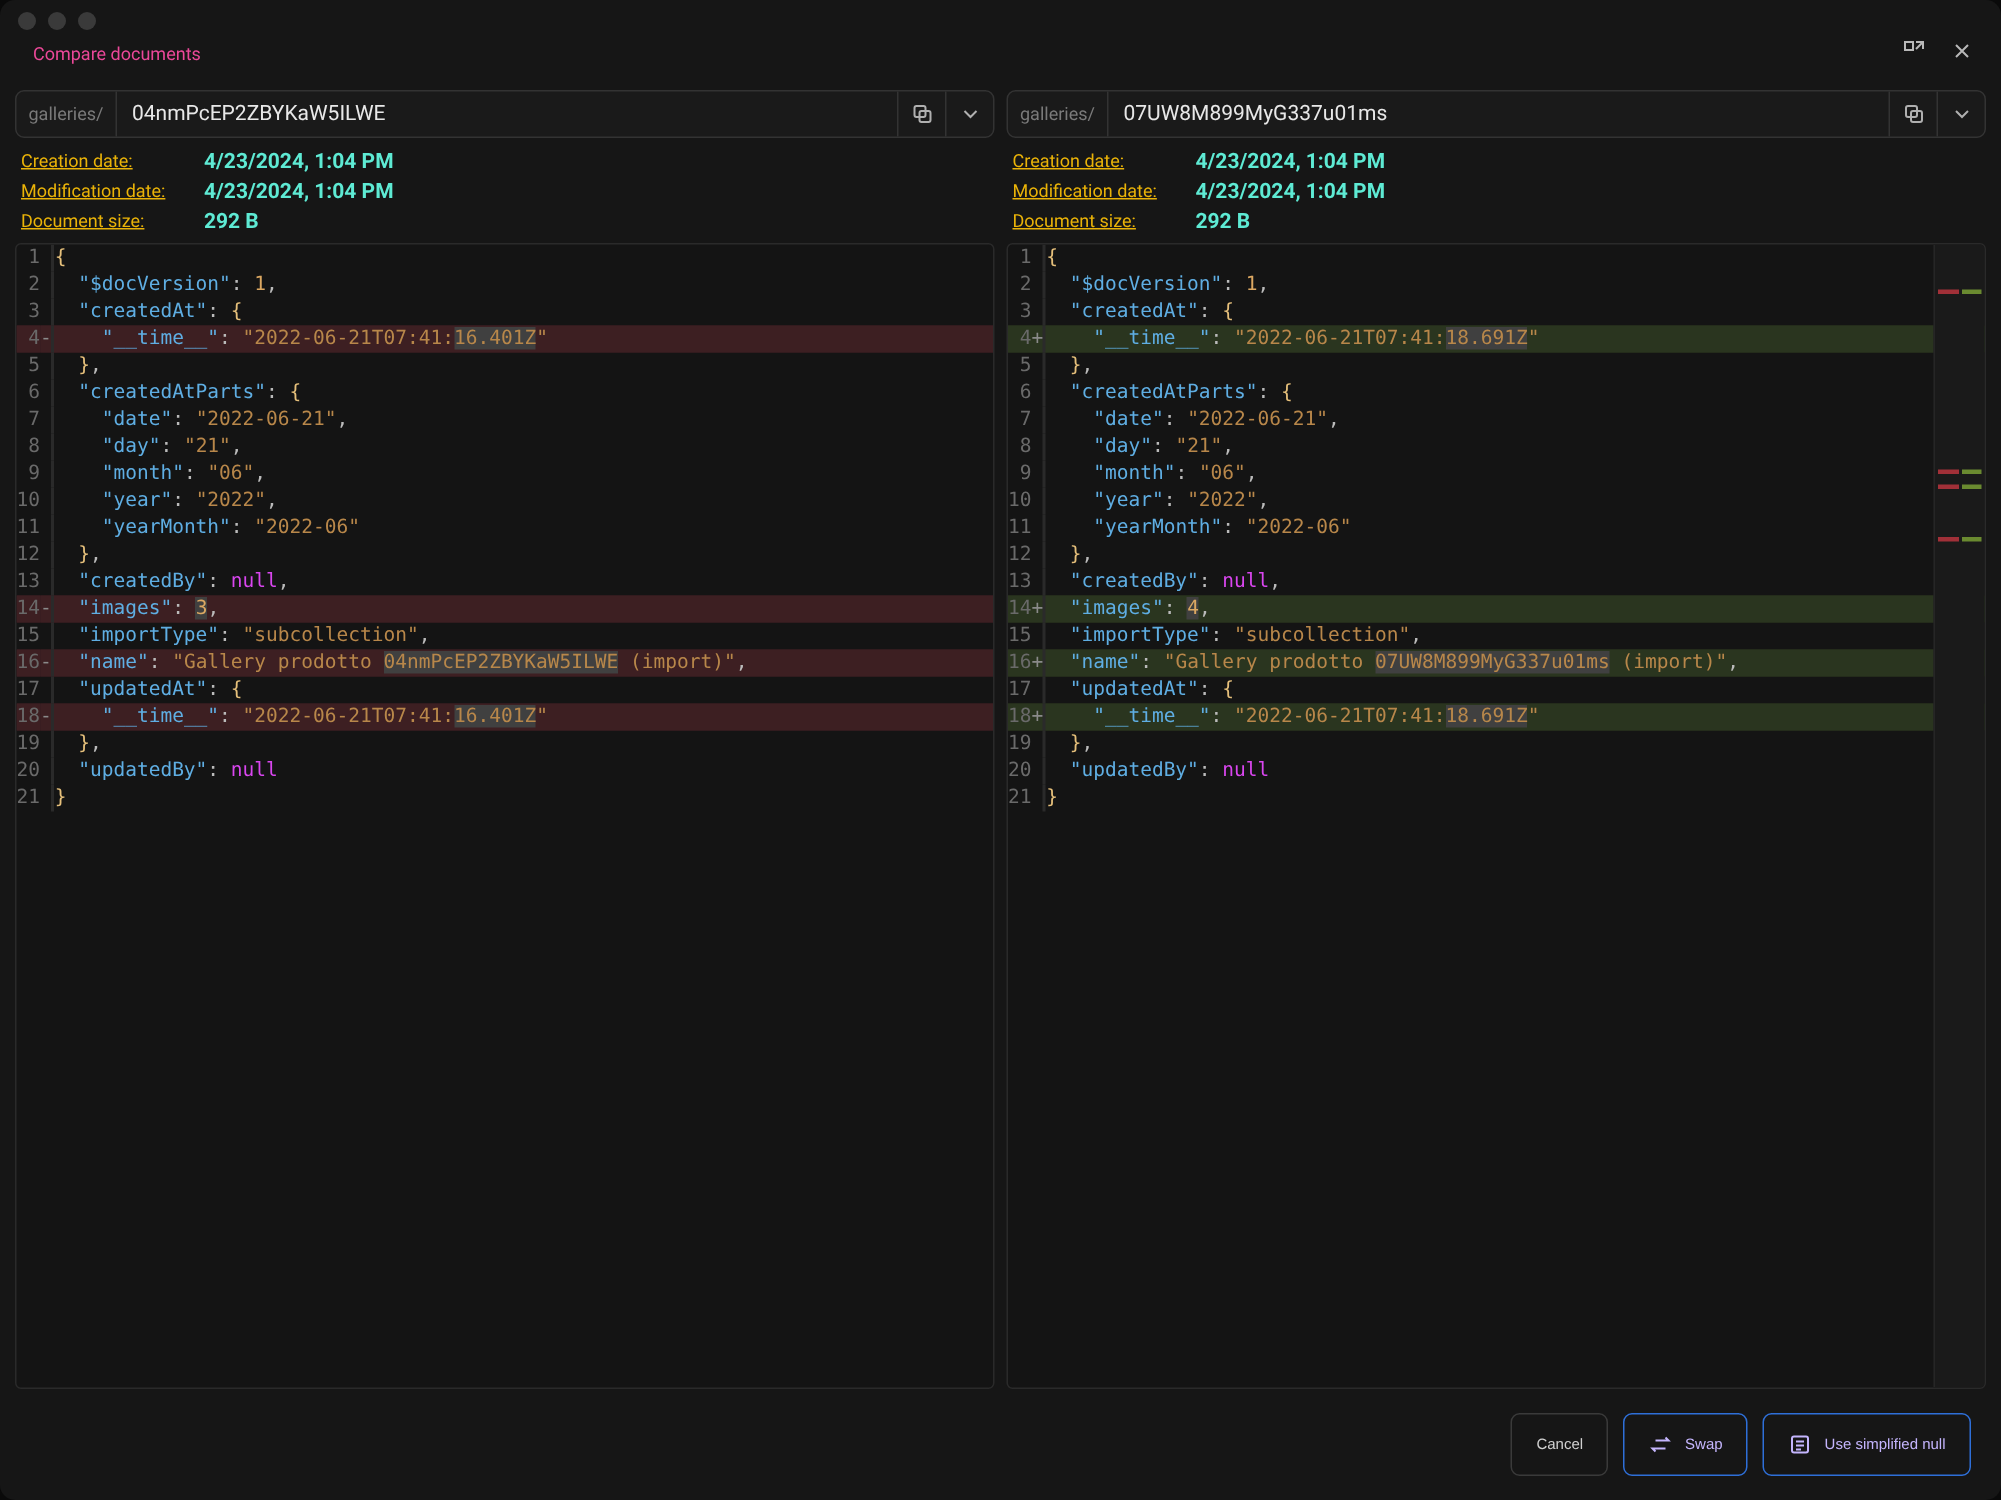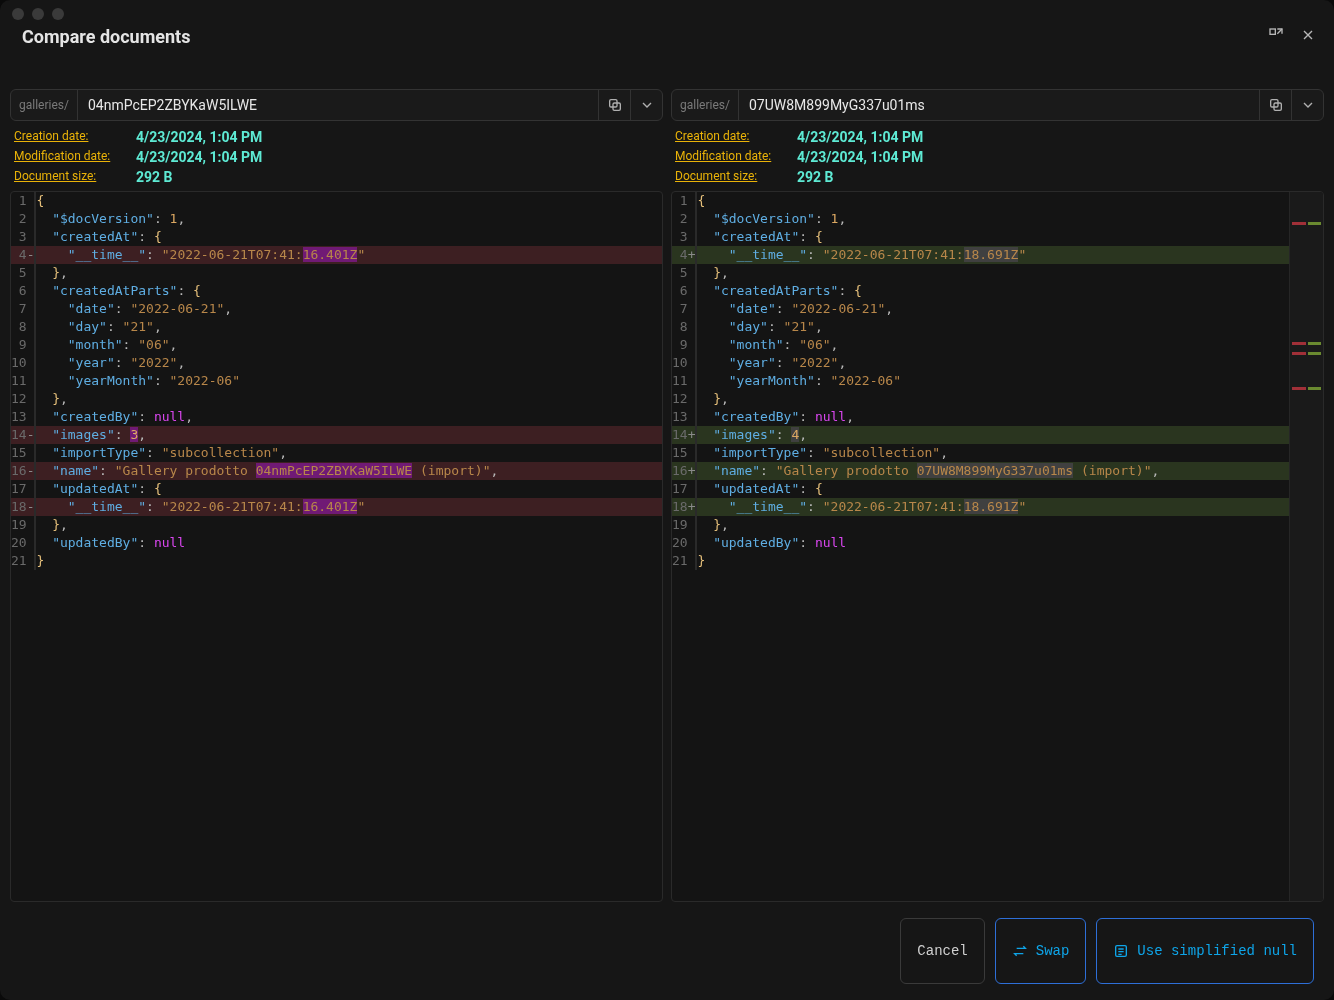--- a/index.html
+++ b/index.html
@@ -25,25 +25,25 @@
     padding: 10px 12px 2px 12px;
     display: flex;
     align-items: center;
     gap: 8px;
   }
   .traffic { width:12px; height:12px; border-radius:50%; background:#3a3a3a; }
   .header {
     display:flex; align-items:center; justify-content:space-between;
     padding: 6px 18px 14px 22px;
   }
-  .title { font-size: 18px; font-weight: 700; color:#e5e5e5; }
+  .title { font-size: 12px; font-weight: 400; color:#ec4899; }
   .header-actions { display:flex; gap:16px; align-items:center; color:#b8b8b8; }
   .icon { width:16px; height:16px; display:inline-block; }
   .panes { display:flex; flex:1; gap:8px; padding:0 10px; min-height:0; }
-  .pane { flex:1; display:flex; flex-direction:column; min-width:0;margin-top:28px; }
+  .pane { flex:1; display:flex; flex-direction:column; min-width:0; }
   .path-row { display:flex; align-items:stretch; border:1px solid #333; border-radius:6px; background:#1a1a1a; height:32px; margin-bottom:8px; }
   .path-prefix { color:#7a7a7a; font-size:12px; padding:0 8px; display:flex; align-items:center; border-right:1px solid #333; }
   .path-id { flex:1; padding:0 10px; display:flex; align-items:center; color:#e8e8e8; font-size:14px; }
   .path-btn { width:32px; display:flex; align-items:center; justify-content:center; border-left:1px solid #333; color:#b0b0b0; cursor:pointer; }
   .meta { display:grid; grid-template-columns: 112px 1fr; row-gap:4px; column-gap:10px; font-size:12px; margin-bottom:6px; padding:0 4px; }
   .meta-label { color:#eab308; line-height:1.3;text-decoration:underline; }
   .meta-value { color:#5eead4; font-weight:700; font-size:14px; }
   .editor-wrap { flex:1; border:1px solid #2a2a2a; border-radius:4px; background:#141414; min-height:0; display:flex; overflow:hidden; position:relative; }
   .code-table { border-collapse:collapse; font-family: "SF Mono", Menlo, Consolas, monospace; font-size:13px; line-height:18px; width:100%; }
   .code-table td { padding:0; vertical-align:top; }
@@ -54,30 +54,30 @@
   .row-del { background:#3d1f22; }
   .row-del .code, .row-del .ln, .row-del .glyph { background:#3d1f22; }
   .row-add { background:#2a351f; }
   .row-add .code, .row-add .ln, .row-add .glyph { background:#2a351f; }
   .tok-brace { color:#e6c07b; }
   .tok-key { color:#5faee3; }
   .tok-punc { color:#bbbbbb; }
   .tok-num { color:#dca862; }
   .tok-str { color:#b8874a; }
   .tok-null { color:#d946ef; }
-  .hl-del { background:#701a75; }
+  .hl-del { background:#404040; }
   .hl-add { background:#404040; }
   .minimap { position:absolute; right:0; top:0; bottom:0; width:34px; background:#1a1a1a; border-left:1px solid #262626; }
   .mm-band { position:absolute; left:2px; right:2px; height:3px; display:flex; gap:2px; }
   .mm-half { flex:1; }
   .mm-red { background:#a13038; }
   .mm-grn { background:#6a8a30; }
   .footer { display:flex; justify-content:flex-end; gap:10px; padding:16px 20px; }
-  .btn { border:1px solid #3a3a3a; background:transparent; color:#d0d0d0; padding:24px 16px; border-radius:6px; font-size:14px; cursor:pointer; display:inline-flex; align-items:center; gap:8px;font-family:Liberation Mono, monospace; }
-  .btn-primary { border-color:#2e6fd8; color:#0ea5e9; }
+  .btn { border:1px solid #3a3a3a; background:transparent; color:#d0d0d0; padding:12px 16px; border-radius:6px; font-size:10px; cursor:pointer; display:inline-flex; align-items:center; gap:8px; }
+  .btn-primary { border-color:#2e6fd8; color:#c4b5fd; }
   .scroll-area { flex:1; overflow:auto; }
 </style>
 </head>
 <body>
 
 <div class="window">
 
   <div class="titlebar">
     <div class="traffic"></div>
     <div class="traffic"></div>

